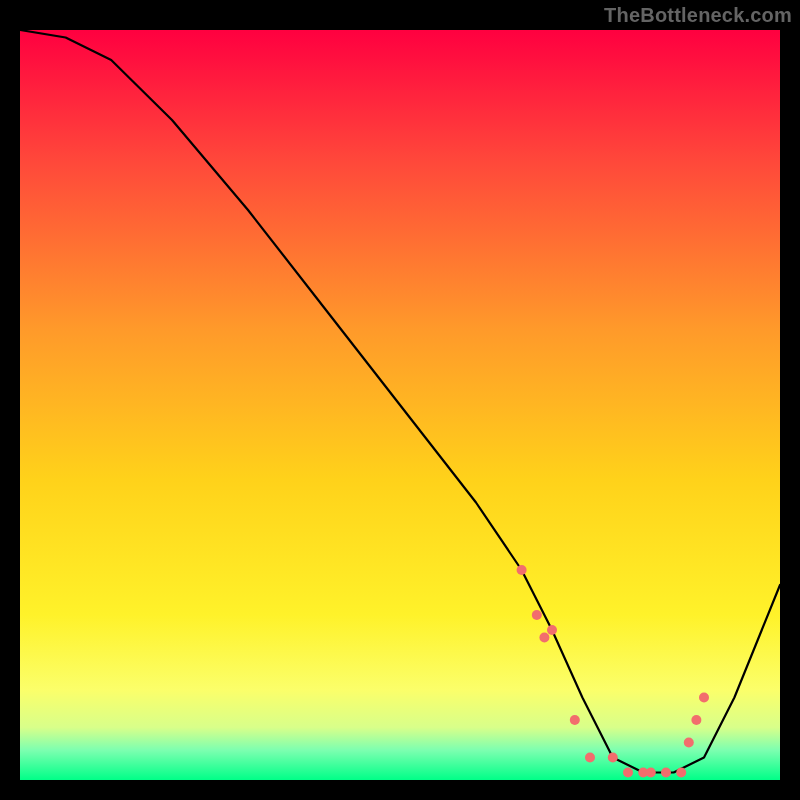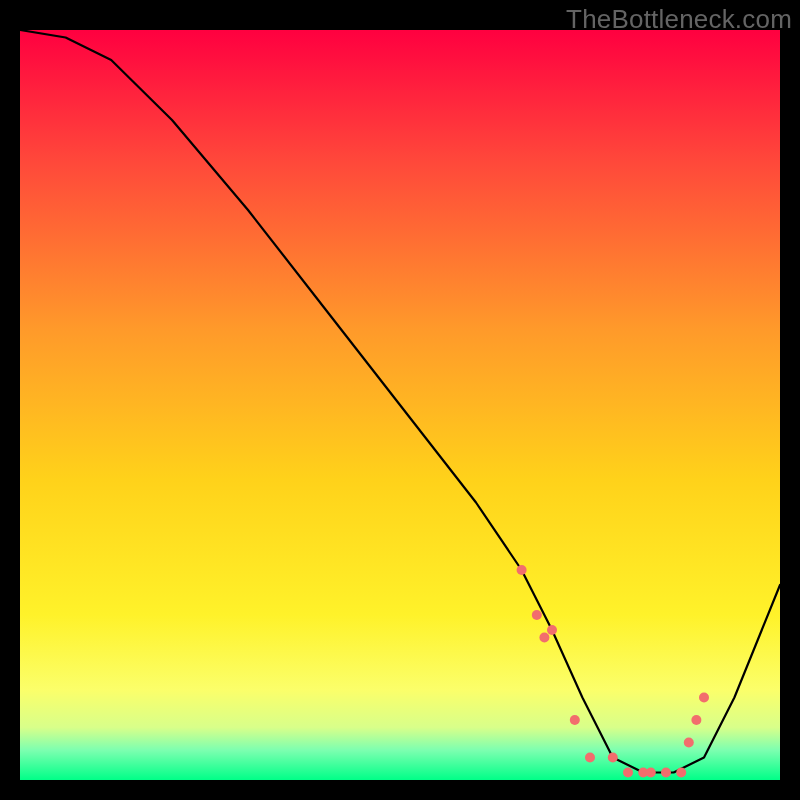--- a/index.html
+++ b/index.html
@@ -14,22 +14,22 @@
     position: relative;
     width: 800px;
     height: 800px;
     background: #000;
   }
   .watermark {
     position: absolute;
     top: 4px;
     right: 8px;
     font-family: Arial, Helvetica, sans-serif;
-    font-size: 26px;
-    font-weight: 400;
+    font-size: 20px;
+    font-weight: 700;
     color: #646464;
     letter-spacing: 0.2px;
   }
   svg.plot {
     position: absolute;
     left: 20px;
     top: 30px;
     width: 760px;
     height: 750px;
     display: block;

